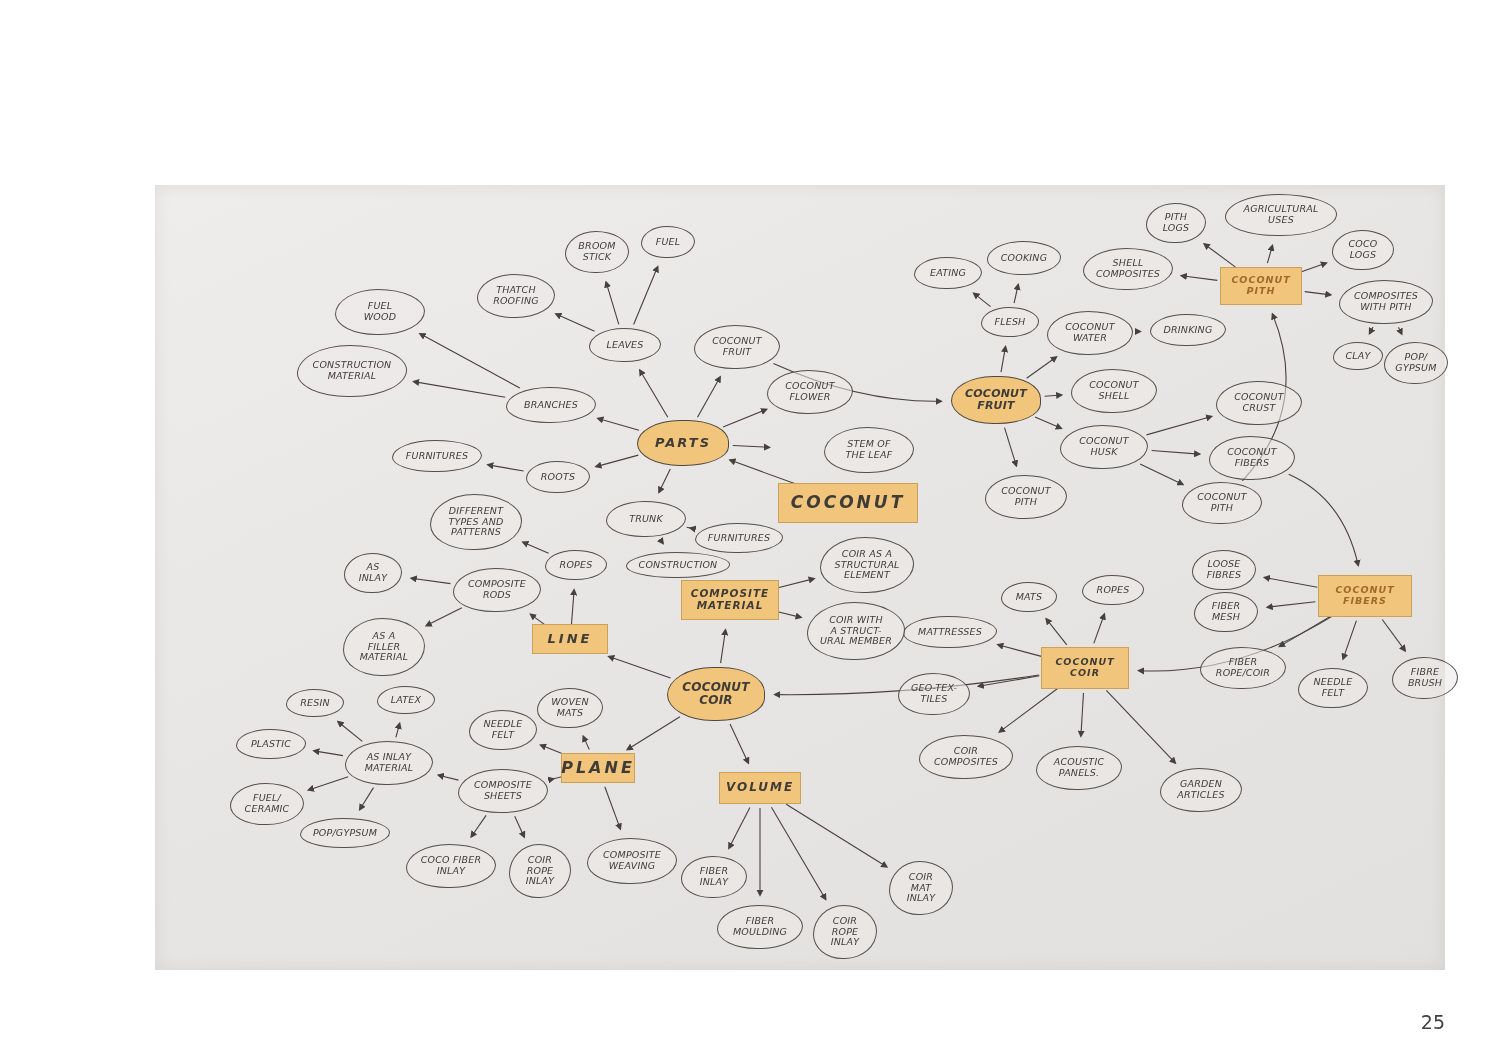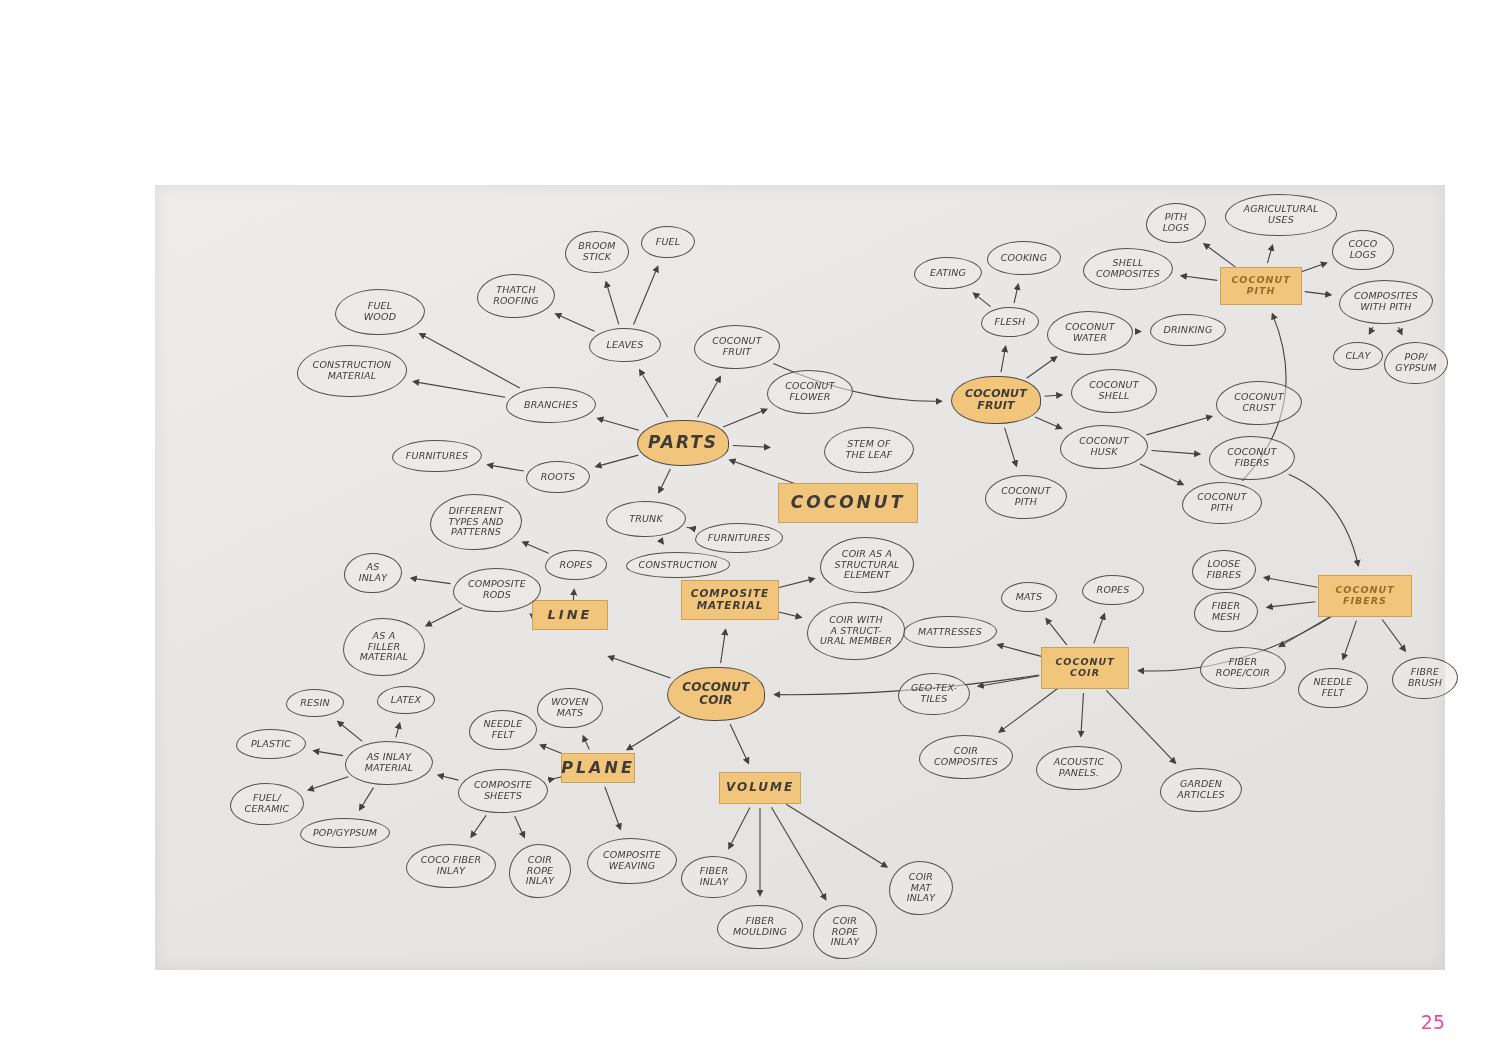--- a/index.html
+++ b/index.html
@@ -16,21 +16,21 @@
         text-align:center;white-space:pre-line;font-style:italic;font-size:9.5px;
         line-height:1.12;color:#3f3c38;letter-spacing:.2px;box-sizing:border-box;}
   .node.ellipse{border:1.4px solid #55504a;
         border-radius:48% 52% 50% 46% / 55% 48% 52% 45%;
         background:rgba(236,234,232,.55);}
   .node.hl-ellipse{border:1.5px solid #4e4a42;
         border-radius:50% 48% 52% 50% / 55% 50% 45% 52%;
         background:#f2c57d;font-weight:700;}
   .node.hl-rect{background:#f2c57d;border:1.3px solid #c9a157;font-weight:700;
         letter-spacing:1px;}
-  .pagenum{position:absolute;right:55px;bottom:28px;font-size:19px;color:#ec4899;}
+  .pagenum{position:absolute;right:55px;bottom:28px;font-size:19px;color:#404040;}
 </style>
 </head>
 <body>
 
 <div class="stage">
   <div class="paper"></div>
   <svg id="edges" viewBox="0 0 1500 1061">
       <defs>
         <marker id="arw" viewBox="0 0 10 10" refX="7.5" refY="5" markerWidth="6.5" markerHeight="6.5" orient="auto">
           <path d="M0,0 L10,5 L0,10 z" fill="#45413c"></path>
@@ -109,21 +109,21 @@
       <path d="M 395.9 737.3 Q 397.5 731.5 399.6 723.6" fill="none" stroke="#45413c" stroke-width="1.1" marker-end="url(#arw)"></path>
       <path d="M 343.0 755.6 Q 330.0 753.5 314.0 750.9" fill="none" stroke="#45413c" stroke-width="1.1" marker-end="url(#arw)"></path>
       <path d="M 348.2 776.7 Q 328.0 783.5 308.6 790.0" fill="none" stroke="#45413c" stroke-width="1.1" marker-end="url(#arw)"></path>
       <path d="M 373.5 787.6 Q 367.0 798.0 359.8 809.5" fill="none" stroke="#45413c" stroke-width="1.1" marker-end="url(#arw)"></path>
       <path d="M 749.9 807.5 Q 737.0 832.5 729.0 848.1" fill="none" stroke="#45413c" stroke-width="1.1" marker-end="url(#arw)"></path>
       <path d="M 760.0 808.0 Q 760.0 857.5 760.0 895.0" fill="none" stroke="#45413c" stroke-width="1.1" marker-end="url(#arw)"></path>
       <path d="M 771.4 807.3 Q 802.5 860.0 825.6 899.2" fill="none" stroke="#45413c" stroke-width="1.1" marker-end="url(#arw)"></path>
       <path d="M 786.2 804.3 Q 840.5 838.0 886.7 866.7" fill="none" stroke="#45413c" stroke-width="1.1" marker-end="url(#arw)"></path>
     </svg>
   <div id="nodes">
-      <div class="node hl-ellipse" style="left: 637px; top: 420px; width: 92px; height: 46px; font-size: 17px; letter-spacing: 2px;">PARTS</div>
+      <div class="node hl-ellipse" style="left: 637px; top: 420px; width: 92px; height: 46px; font-size: 13px; letter-spacing: 2px;">PARTS</div>
       <div class="node ellipse" style="left: 565px; top: 231px; width: 64px; height: 42px;">BROOM
 STICK</div>
       <div class="node ellipse" style="left: 641px; top: 226px; width: 54px; height: 32px;">FUEL</div>
       <div class="node ellipse" style="left: 477px; top: 274px; width: 78px; height: 44px;">THATCH
 ROOFING</div>
       <div class="node ellipse" style="left: 335px; top: 289px; width: 90px; height: 46px;">FUEL
 WOOD</div>
       <div class="node ellipse" style="left: 297px; top: 345px; width: 110px; height: 52px;">CONSTRUCTION
 MATERIAL</div>
       <div class="node ellipse" style="left: 589px; top: 328px; width: 72px; height: 34px; font-style: italic;">LEAVES</div>
@@ -203,21 +203,21 @@
       <div class="node hl-rect" style="left: 681px; top: 580px; width: 98px; height: 40px; font-size: 10.5px;">COMPOSITE
 MATERIAL</div>
       <div class="node ellipse" style="left: 820px; top: 537px; width: 94px; height: 56px;">COIR AS A
 STRUCTURAL
 ELEMENT</div>
       <div class="node ellipse" style="left: 807px; top: 602px; width: 98px; height: 58px;">COIR WITH
 A STRUCT-
 URAL MEMBER</div>
       <div class="node hl-ellipse" style="left: 667px; top: 667px; width: 98px; height: 54px; font-size: 12px;">COCONUT
 COIR</div>
-      <div class="node hl-rect" style="left: 532px; top: 600px; width: 76px; height: 30px; font-size: 13px; letter-spacing: 3px;">LINE</div>
+      <div class="node hl-rect" style="left: 532px; top: 624px; width: 76px; height: 30px; font-size: 13px; letter-spacing: 3px;">LINE</div>
       <div class="node ellipse" style="left: 545px; top: 550px; width: 62px; height: 30px;">ROPES</div>
       <div class="node ellipse" style="left: 430px; top: 494px; width: 92px; height: 56px;">DIFFERENT
 TYPES AND
 PATTERNS</div>
       <div class="node ellipse" style="left: 453px; top: 568px; width: 88px; height: 44px;">COMPOSITE
 RODS</div>
       <div class="node ellipse" style="left: 344px; top: 553px; width: 58px; height: 40px;">AS
 INLAY</div>
       <div class="node ellipse" style="left: 343px; top: 618px; width: 82px; height: 58px;">AS A
 FILLER

